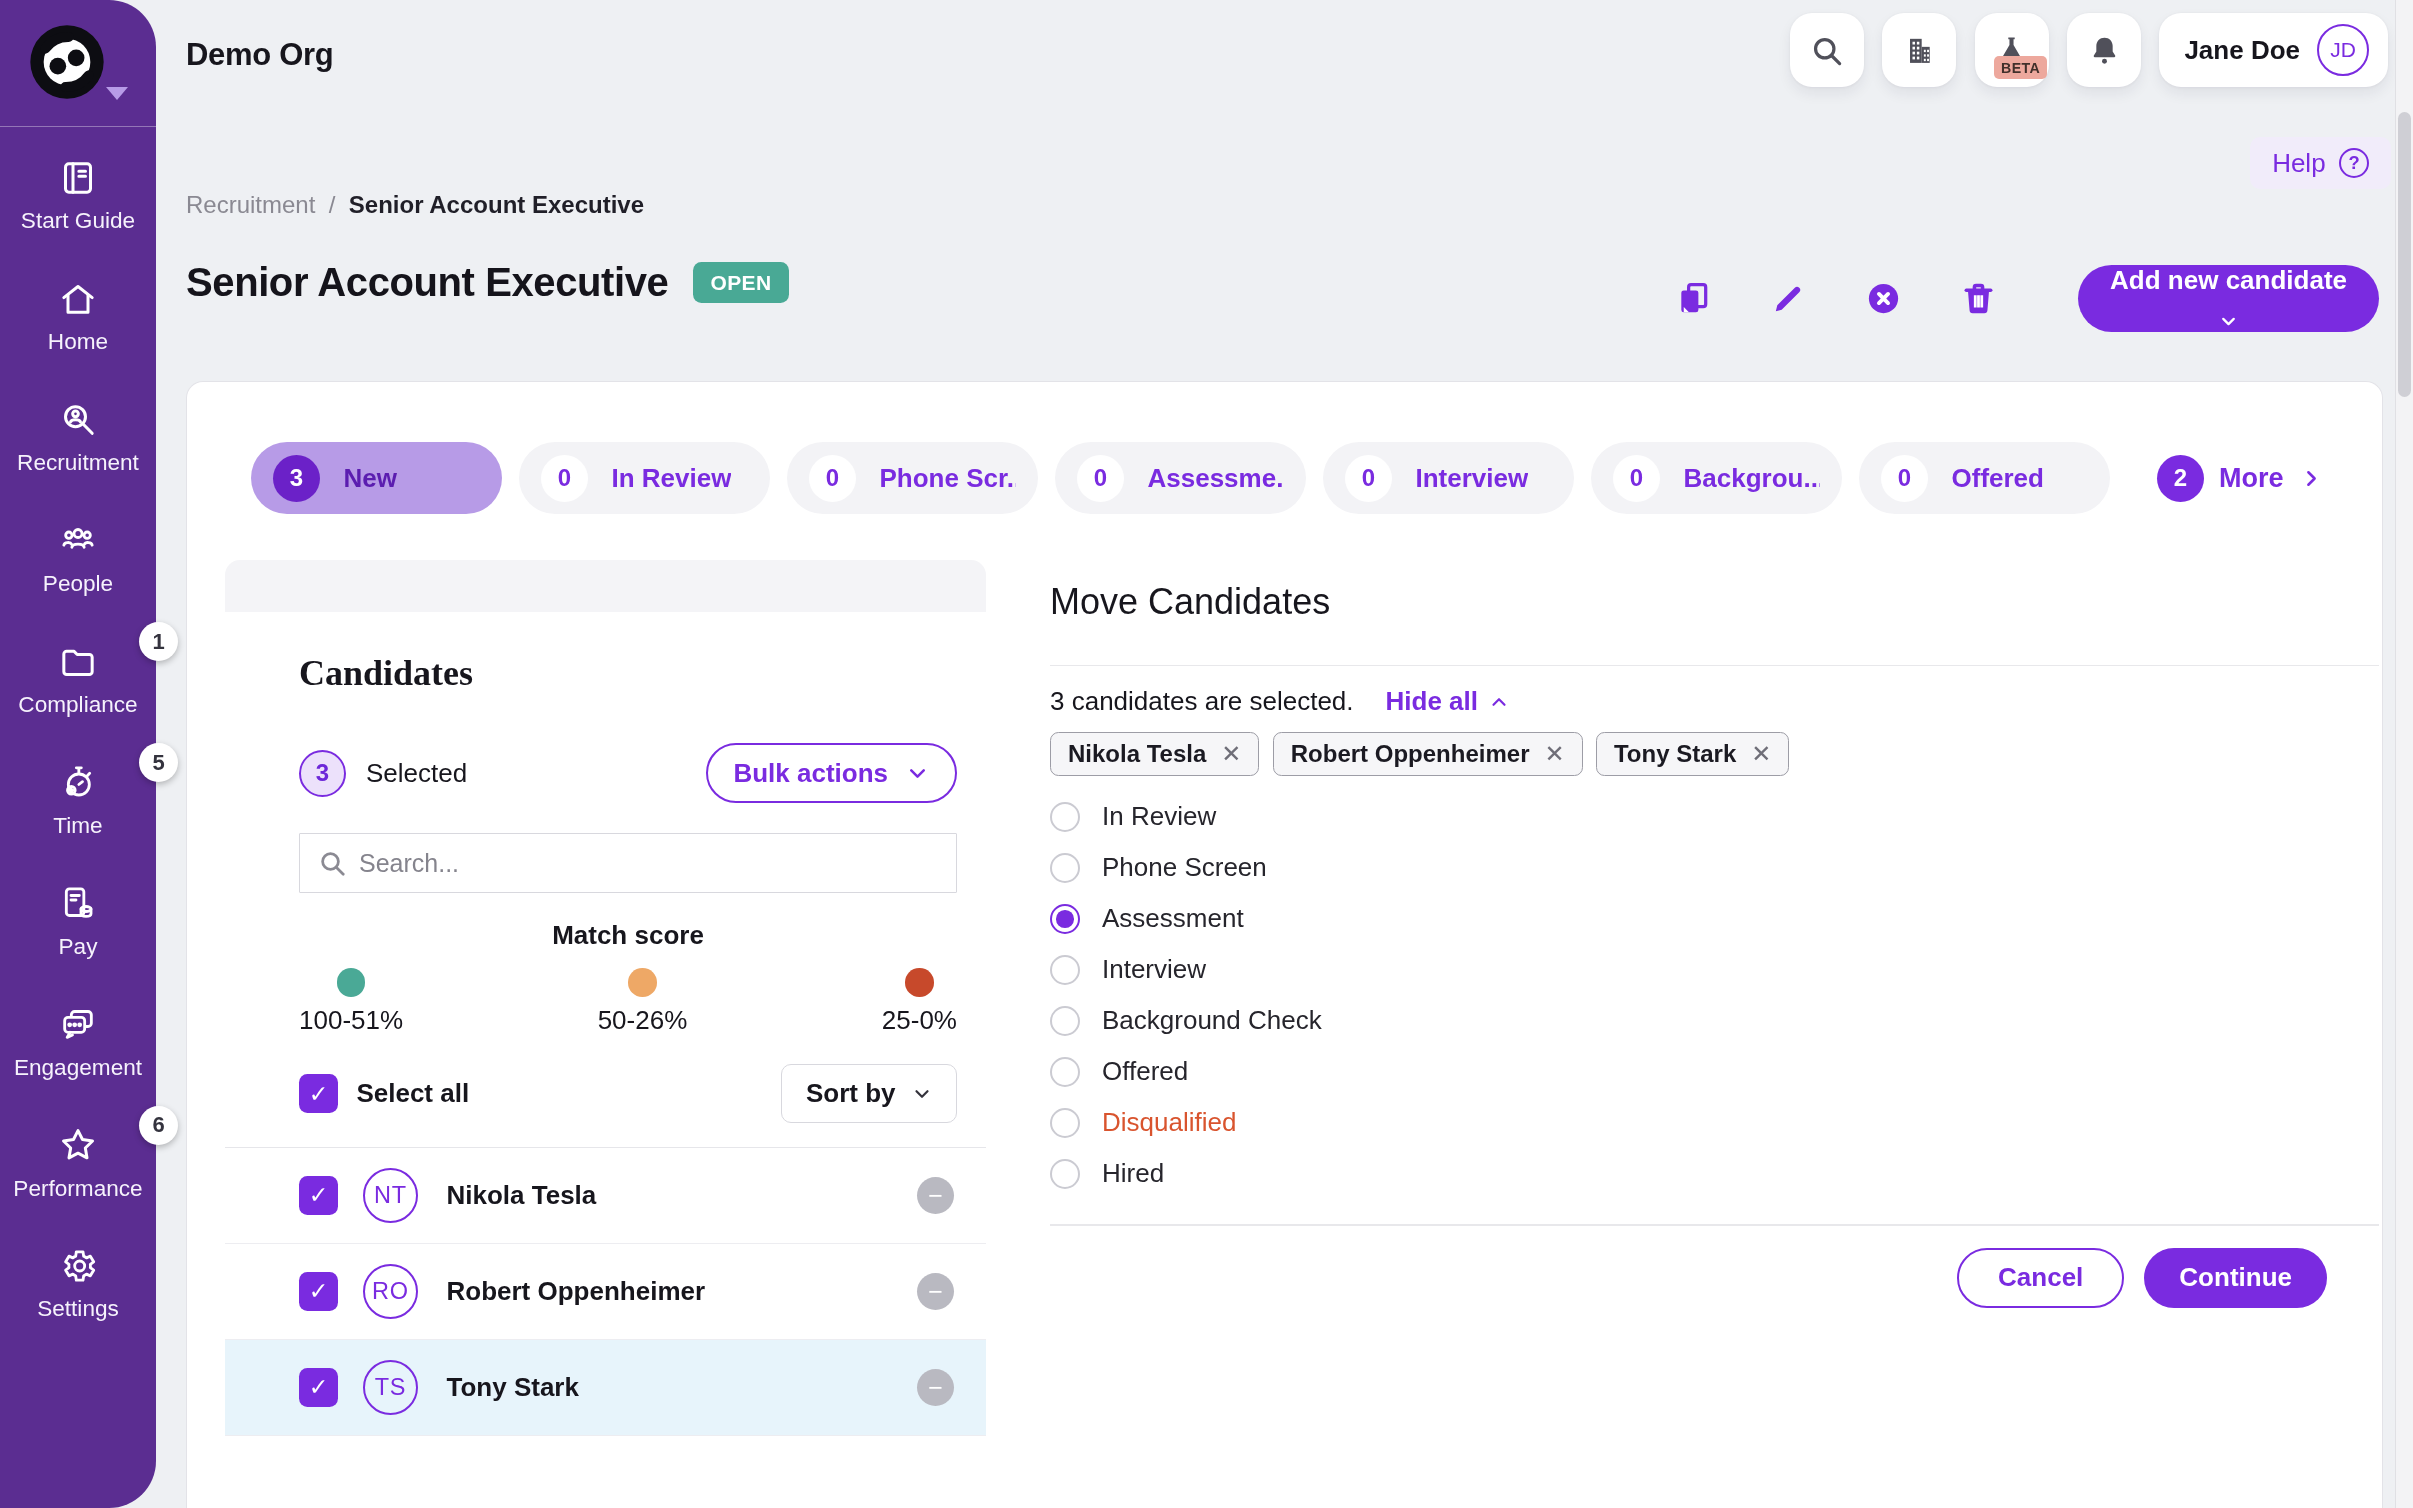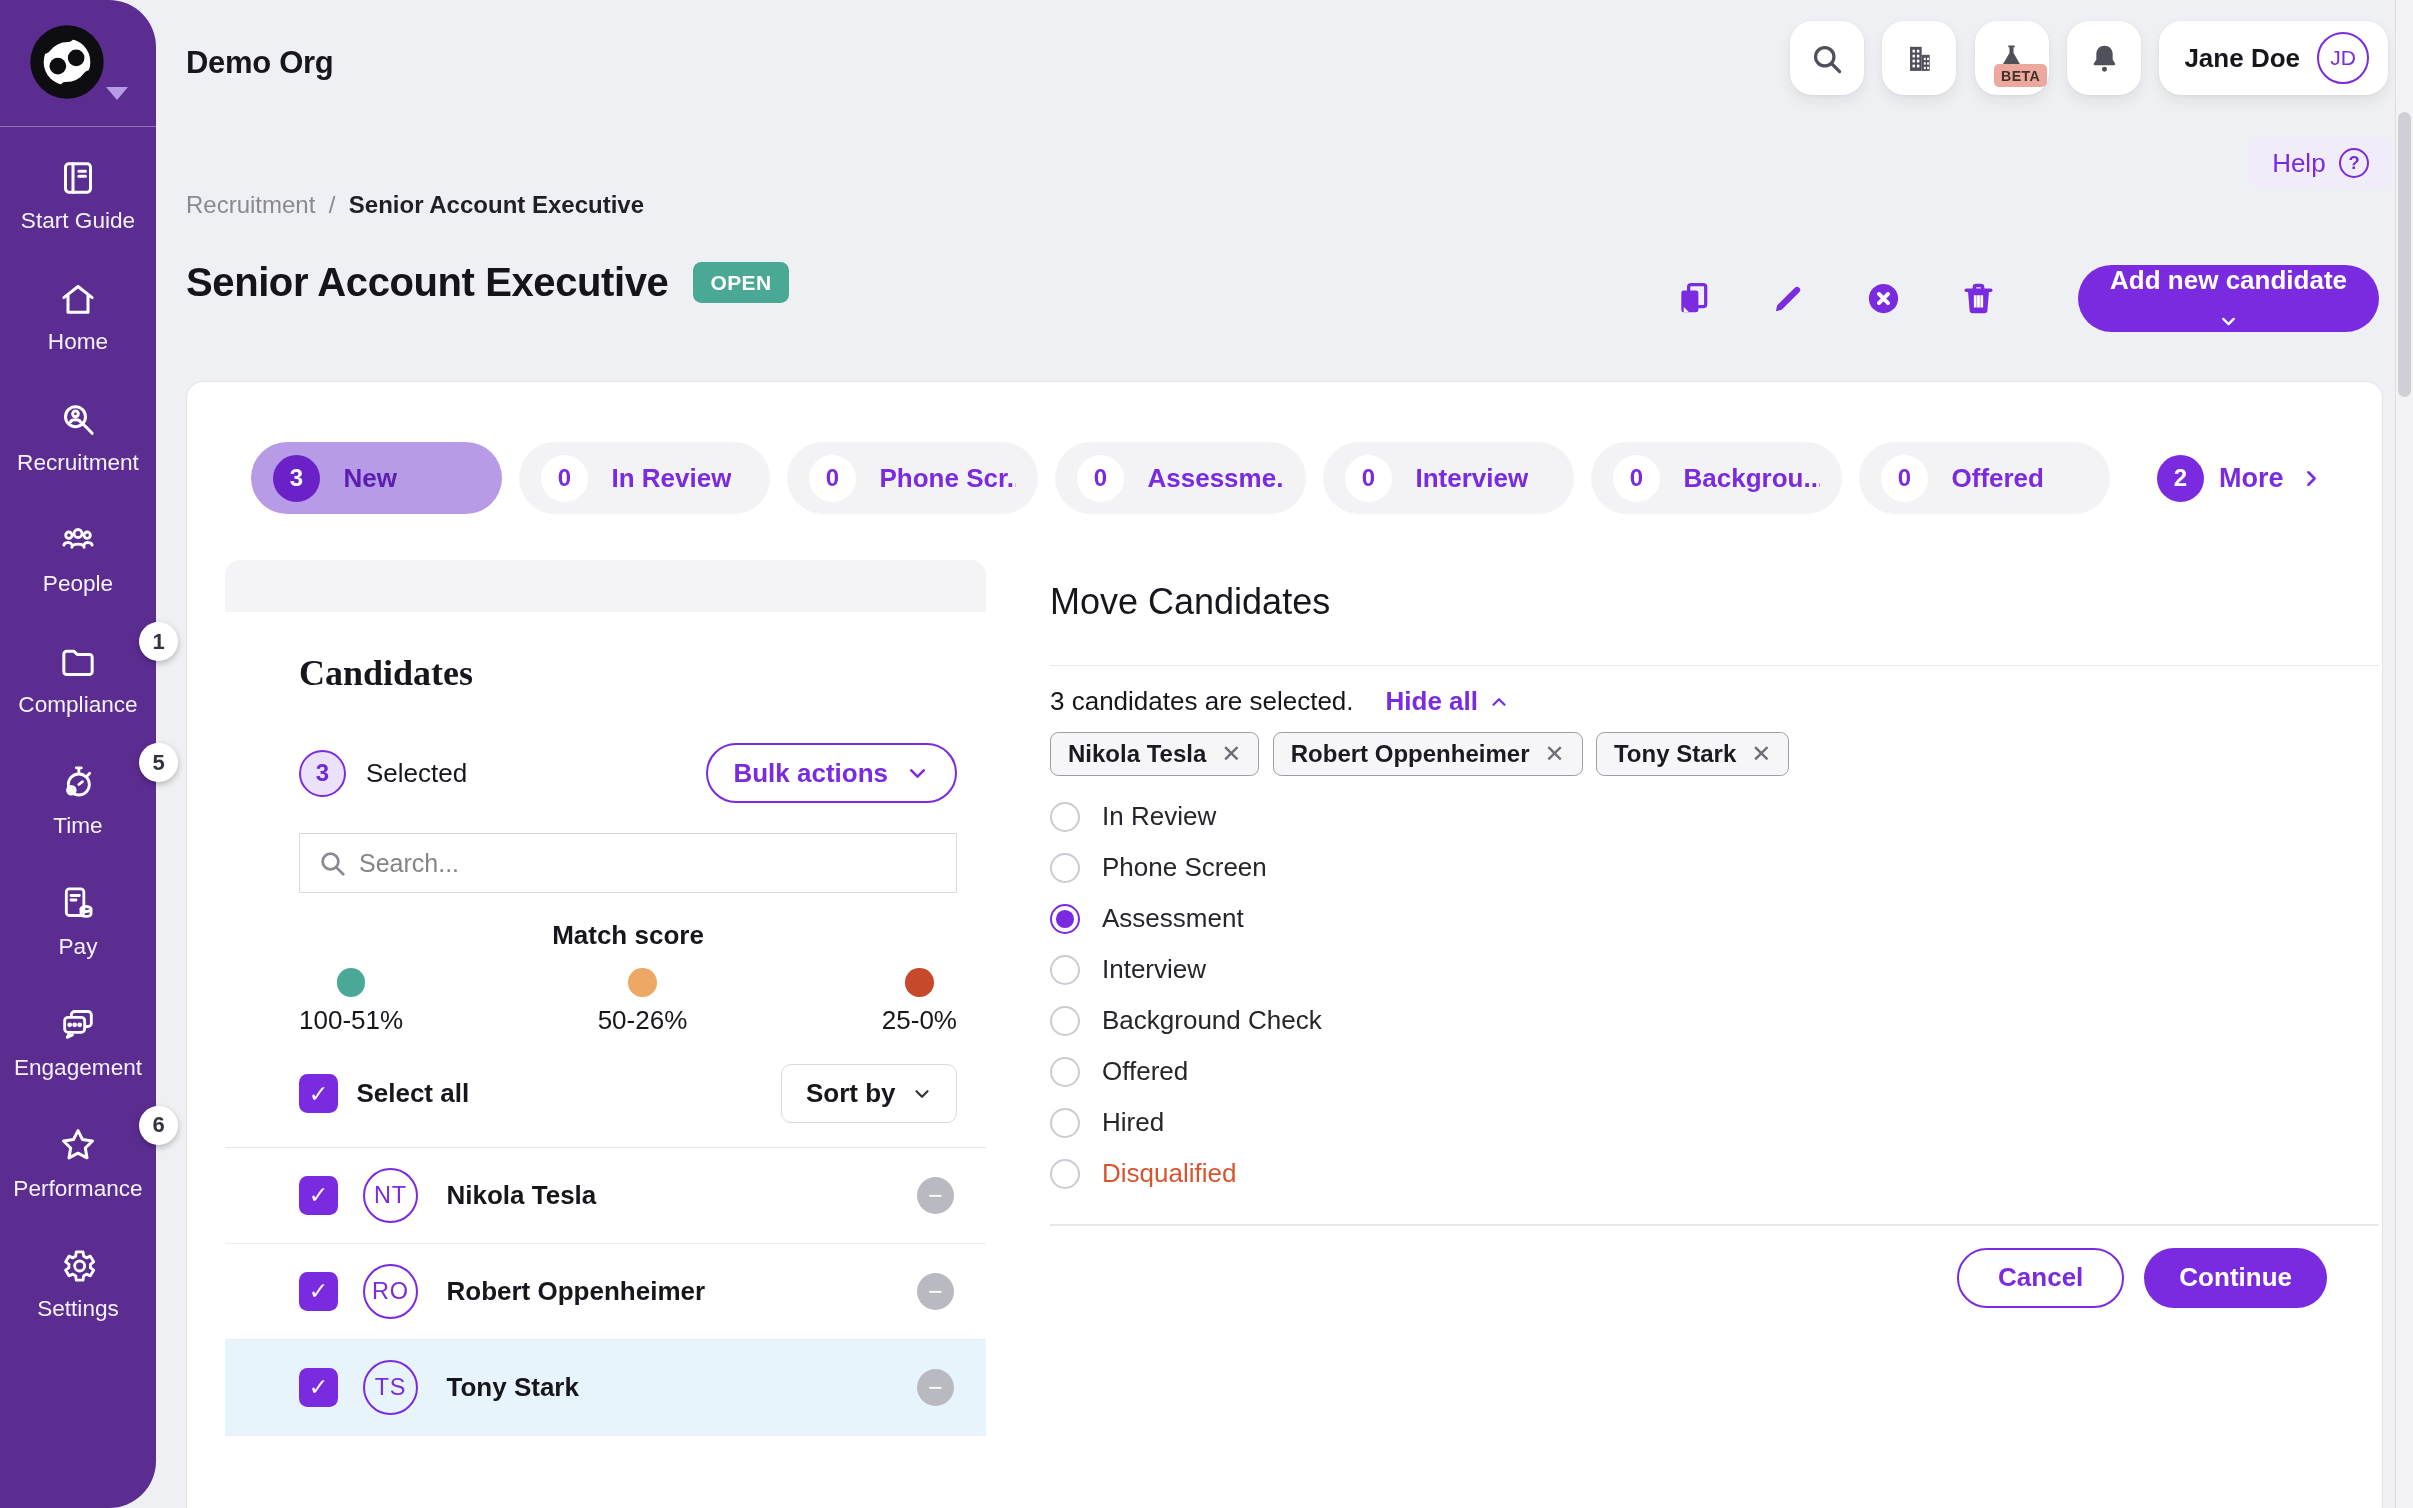--- a/index.html
+++ b/index.html
@@ -16,21 +16,21 @@
   .nav { padding-top:30px; display:flex; flex-direction:column; align-items:center; }
   .nav-item { width:156px; display:flex; flex-direction:column; align-items:center; margin-bottom:42px;
     position:relative; cursor:pointer; }
   .nav-item .nicon { width:42px; height:42px; display:flex; align-items:center; justify-content:center; position:relative; }
   .nav-item .nlabel { margin-top:8.4px; font-size:22.6px; color:#f6f2fc; text-align:center; line-height:28.5px; max-width:144px; }
   .nav-badge { position:absolute; top:-18.4px; left:82px; min-width:39px; height:39px; border-radius:50%;
     background:#fff; color:#34333e; font-size:22px; font-weight:600; display:flex; align-items:center; justify-content:center;
     box-shadow:0 2.5px 6.7px rgba(0,0,0,.25); }
 
   
-  .topbar { position:absolute; left:156px; top:8px; right:0; height:109px; display:flex; align-items:center; }
+  .topbar { position:absolute; left:156px; top:0; right:0; height:109px; display:flex; align-items:center; }
   .org-name { margin-left:30px; font-size:31px; font-weight:700; letter-spacing:-0.3px; }
   .top-actions { position:absolute; right:25px; top:13.4px; display:flex; gap:18.4px; align-items:center; }
   .icon-btn-top { width:74px; height:74px; background:#fff; border-radius:22px; display:flex; align-items:center;
     justify-content:center; box-shadow:0 6.7px 13.4px rgba(30,25,50,.07), 0 0.8px 2.5px rgba(30,25,50,.05); cursor:pointer; position:relative; }
   .beta-badge { position:absolute; right:1.7px; bottom:8.4px; background:#eda89d; color:#41302b; font-size:14.2px; font-weight:700;
     padding:3.4px 6.7px; border-radius:5px; letter-spacing:0.4px; }
   .user-pill { height:74px; background:#fff; border-radius:22px; display:flex; align-items:center; gap:17px;
     padding:0 19px 0 25px; box-shadow:0 6.7px 13.4px rgba(30,25,50,.07), 0 0.8px 2.5px rgba(30,25,50,.05); cursor:pointer; }
   .user-name { font-size:26px; font-weight:600; }
   .jd-avatar { width:52px; height:52px; border-radius:50%; border:2.5px solid #7a2be0; color:#7a2be0;
@@ -522,27 +522,27 @@
         <span class="opt-label">Interview</span>
       </div>
       <div class="opt">
         <span class="radio"></span>
         <span class="opt-label">Background Check</span>
       </div>
       <div class="opt">
         <span class="radio"></span>
         <span class="opt-label">Offered</span>
       </div>
+      <div class="opt danger">
+        <span class="radio"></span>
+        <span class="opt-label">Disqualified</span>
+      </div>
       <div class="opt">
         <span class="radio"></span>
         <span class="opt-label">Hired</span>
-      </div>
-      <div class="opt danger">
-        <span class="radio"></span>
-        <span class="opt-label">Disqualified</span>
       </div>
     </div>
     <div class="mdivider2"></div>
     <div class="mbuttons">
       <button class="btn-outline">Cancel</button>
       <button class="btn-fill">Continue</button>
     </div>
   </div>
 </div>
 

